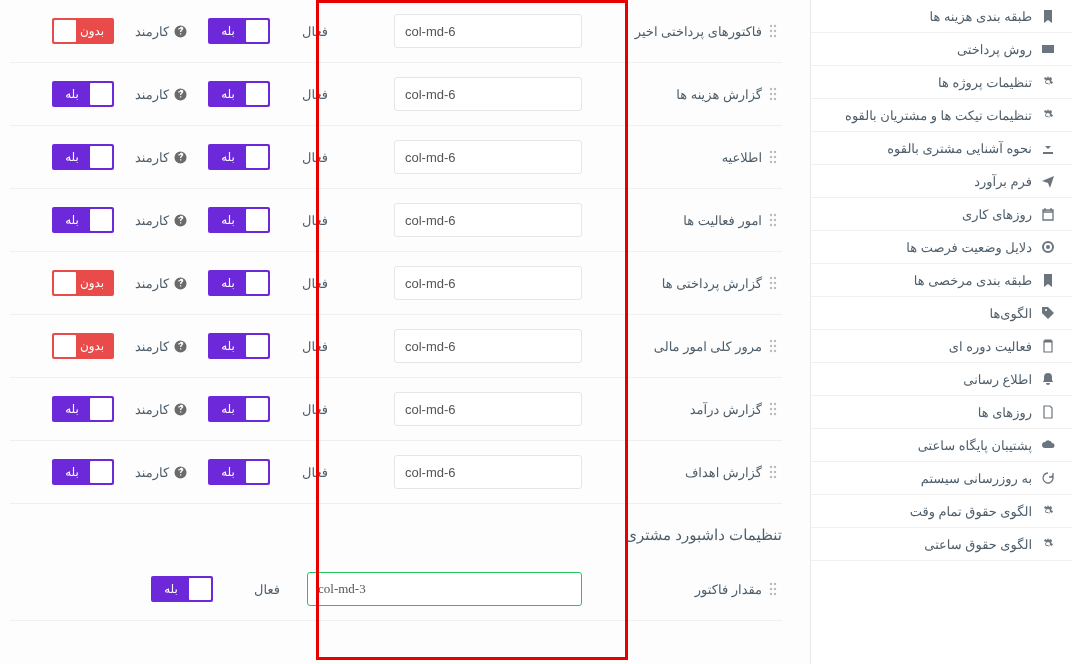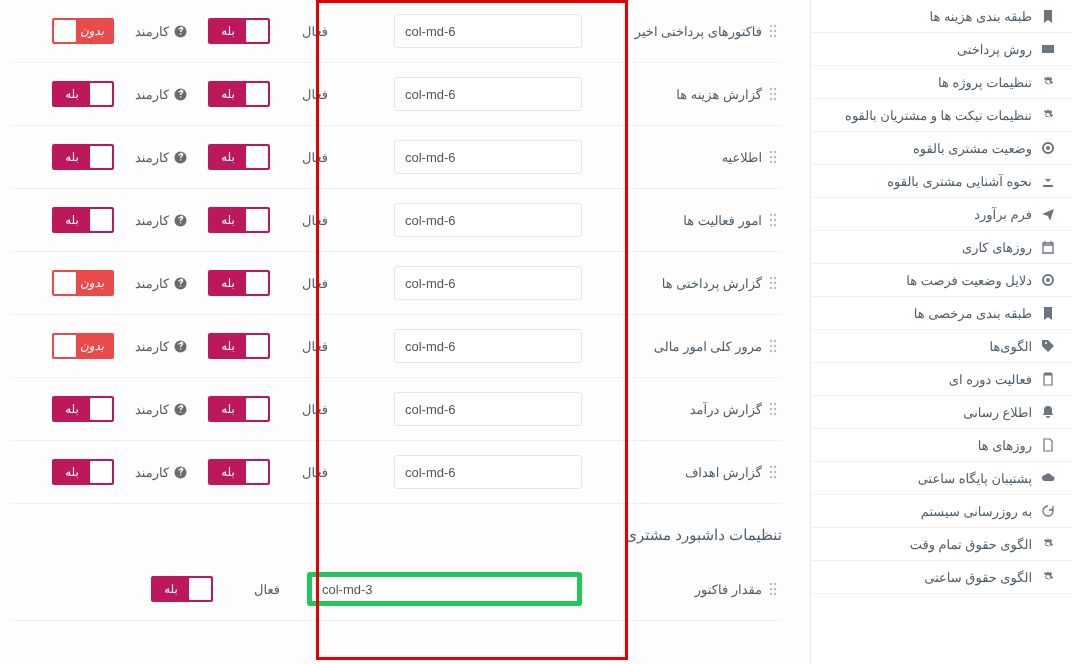--- a/index.html
+++ b/index.html
@@ -25,34 +25,34 @@
 .class-input input { width:100%; height:34px; border:1px solid #e6e6e6; border-radius:3px; padding:0 10px; font-family:inherit; font-size:13px; color:#555; text-align:left; direction:ltr; }
 .col-active-label { width:70px; text-align:center; color:#4e5e6a; }
 .col-toggle { width:82px; display:flex; justify-content:center; }
 .col-staff-label { width:74px; text-align:center; color:#4e5e6a; display:flex; align-items:center; justify-content:center; gap:4px; }
 .help-icon { width:14px; height:14px; display:inline-flex; align-items:center; justify-content:center; }
 .help-icon svg { width:13px; height:13px; fill:#6b6b6b; }
 .col-toggle2 { width:82px; display:flex; justify-content:center; }
 
 
 .toggle { position:relative; width:62px; height:26px; border-radius:2px; cursor:pointer; display:flex; align-items:center; }
-.toggle.green { background:#be185d; }
+.toggle.green { background:#6d28d9; }
 .toggle.red { background:#e94b4b; }
 .toggle .knob { position:absolute; width:22px; height:22px; background:#fff; border-radius:1px; top:2px; }
 .toggle.green .knob { right:2px; }
 .toggle.red .knob { left:2px; }
 .toggle span.txt { color:#fff; font-size:12px; width:100%; text-align:center; }
 .toggle.green span.txt { padding-right:22px; }
-.toggle.red span.txt { padding-left:18px;font-style:italic; }
+.toggle.red span.txt { padding-left:18px; }
 
 
 .row2 { display:flex; align-items:center; border-bottom:1px solid #f0f0f0; padding:14px 0; min-height:58px; }
 .row2 .row-label { width:182px; }
 .row2 .class-input2 { width:275px; }
-.row2 .class-input2 input { width:100%; height:34px; border:5px solid #22c55e; border-radius:3px; padding:0 10px; font-family:Liberation Sans, sans-serif; font-size:13px; color:#555; text-align:left; direction:ltr; }
+.row2 .class-input2 input { width:100%; height:34px; border:1px solid #22c55e; border-radius:3px; padding:0 10px; font-family:Liberation Serif, serif; font-size:13px; color:#555; text-align:left; direction:ltr; }
 .row2 .col-active-label { width:80px; }
 .row2 .col-toggle { width:90px; }
 
 
 .highlight-box { position:absolute; top:0px; right:444px; width:312px; height:660px; border:3px solid #e80000; pointer-events:none; z-index:100; }
 </style>
 </head>
 <body>
 
 <div class="wrap">
@@ -82,28 +82,20 @@
         </span>
         <span>تنظیمات پروژه ها</span>
       </div>
       <div class="nav-item">
         <span class="nav-icon">
           <svg viewBox="0 0 14 14">
             <use href="#i-cog"></use>
           </svg>
         </span>
         <span>تنظیمات تیکت ها و مشتریان بالقوه</span>
-      </div>
-      <div class="nav-item">
-        <span class="nav-icon">
-          <svg viewBox="0 0 14 14">
-            <use href="#i-target"></use>
-          </svg>
-        </span>
-        <span>وضعیت مشتری بالقوه</span>
       </div>
       <div class="nav-item">
         <span class="nav-icon">
           <svg viewBox="0 0 14 14">
             <use href="#i-download"></use>
           </svg>
         </span>
         <span>نحوه آشنایی مشتری بالقوه</span>
       </div>
       <div class="nav-item">

